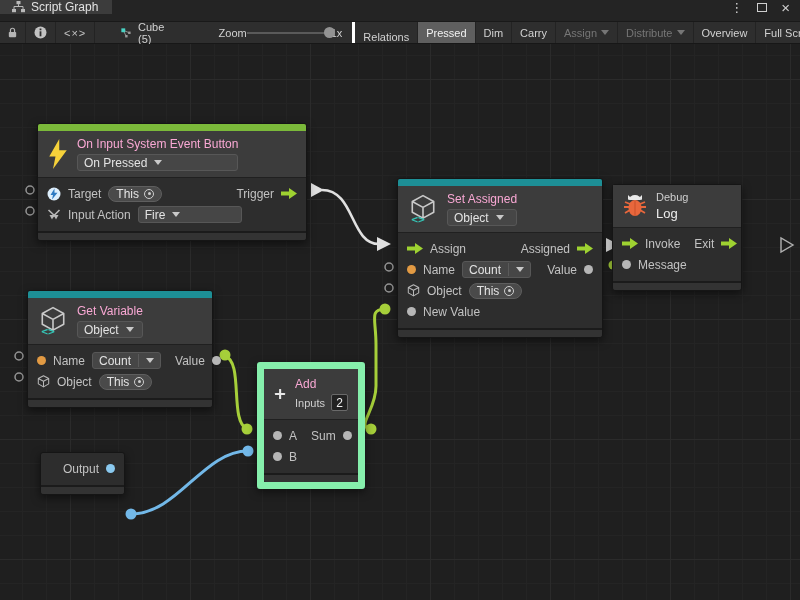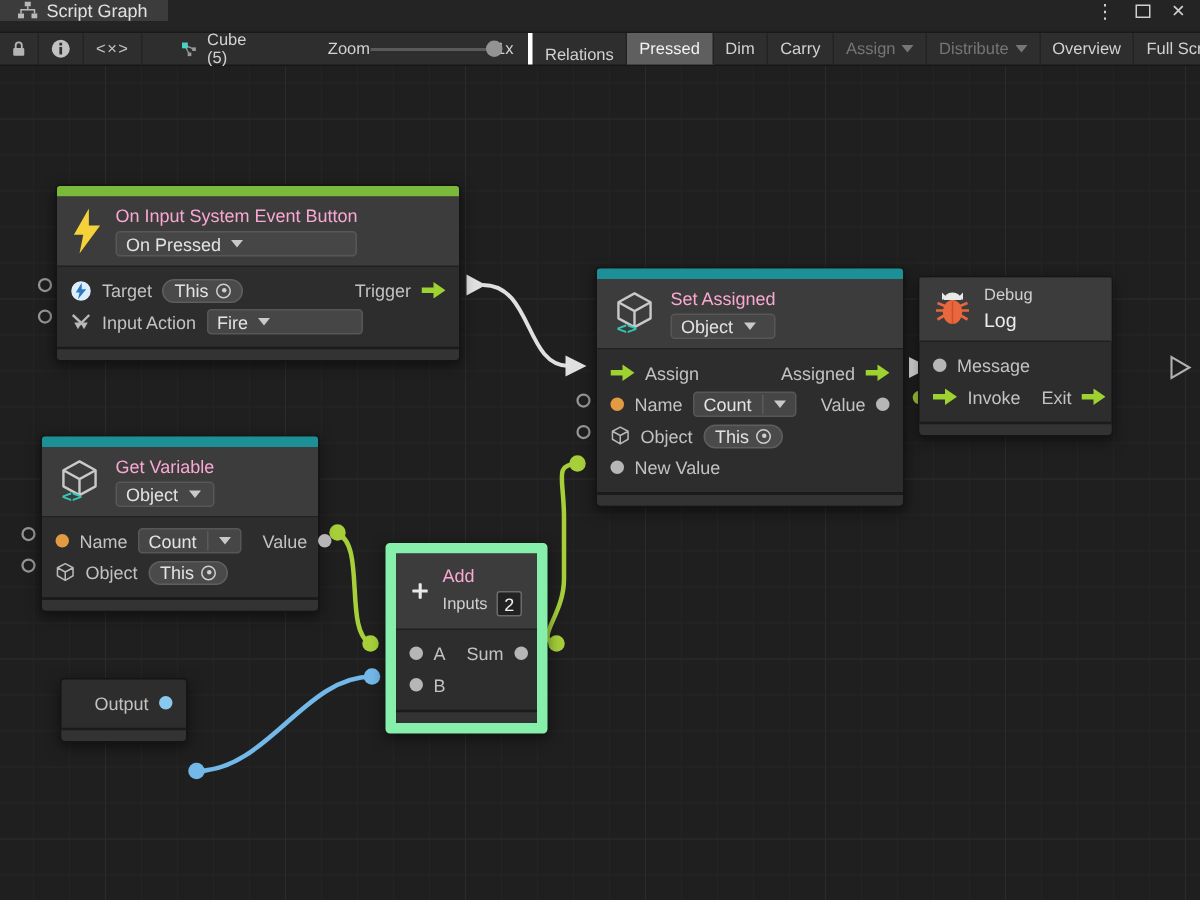--- a/index.html
+++ b/index.html
@@ -316,33 +316,33 @@
       <ellipse cx="12" cy="15" rx="6.5" ry="8" fill="#e8673c"></ellipse>
       <line x1="12" y1="8" x2="12" y2="23" stroke="#c8502a" stroke-width="1"></line>
     </svg>
     <div class="titles">
       <span class="nsub">Debug</span>
       <span class="big">Log</span>
     </div>
   </div>
   <div class="body">
     <div class="row">
-      <span class="dot gray"></span>
-      <span>Message</span>
-    </div>
-    <div class="row">
       <svg class="arrow" width="16" height="11" viewBox="0 0 16 11">
         <polygon points="0,3.6 8,3.6 8,0 16,5.5 8,11 8,7.4 0,7.4" fill="#9ed231"></polygon>
       </svg>
       <span>Invoke</span>
       <span class="grow"></span>
       <span>Exit</span>
       <svg class="arrow" width="16" height="11" viewBox="0 0 16 11">
         <polygon points="0,3.6 8,3.6 8,0 16,5.5 8,11 8,7.4 0,7.4" fill="#9ed231"></polygon>
       </svg>
+    </div>
+    <div class="row">
+      <span class="dot gray"></span>
+      <span>Message</span>
     </div>
   </div>
   <div class="footer"></div>
 </div>
 
 <div class="node" style="left:27px; top:290px; width:186px;">
   <div class="strip teal"></div>
   <div class="header">
     <svg width="30" height="30" viewBox="0 0 28 27">
       <path d="M14 1 L24 6.5 L14 12 L4 6.5 Z M4 6.5 V16.5 L14 22 V12 M24 6.5 V16.5 L14 22" stroke="#c9c9c9" stroke-width="1.5" fill="none" stroke-linejoin="round"></path>

